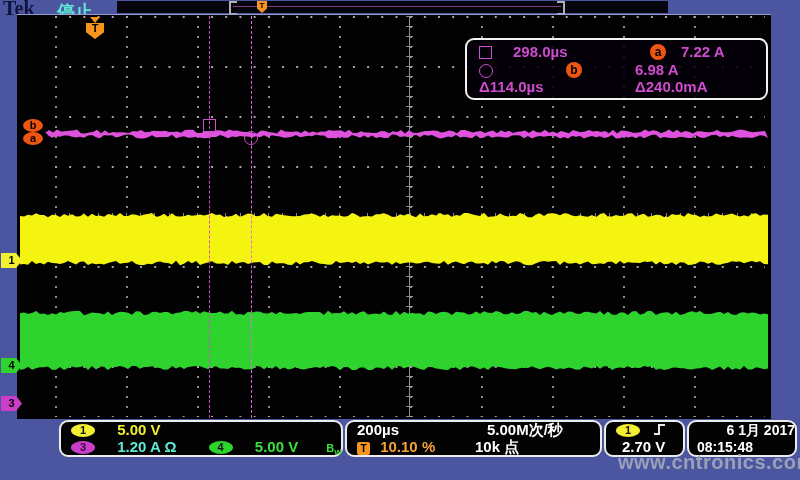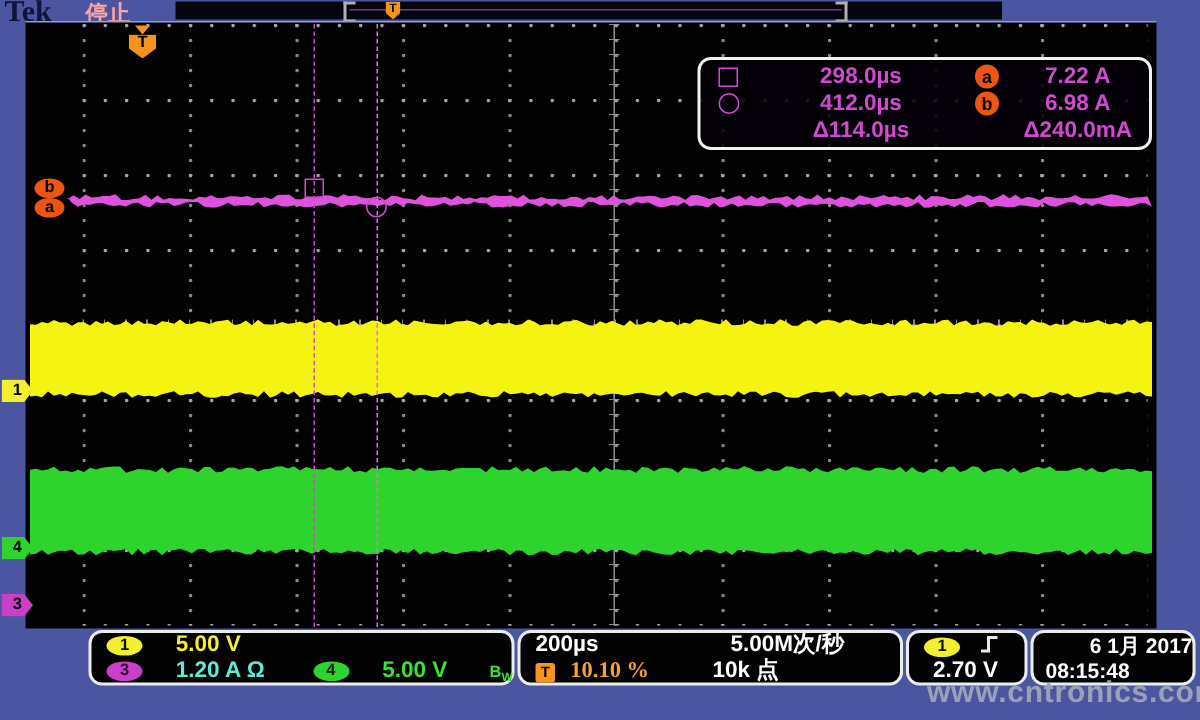--- a/index.html
+++ b/index.html
@@ -2,21 +2,21 @@
 <html><head>
 <meta charset="utf-8">
 <style>
   html,body{margin:0;padding:0;background:#222;}
   .scope{position:relative;width:800px;height:480px;background:#4c56a0;
          font-family:"Liberation Sans",sans-serif;overflow:hidden;}
 
   
   .logo{position:absolute;left:3px;top:-3px;font-family:"Liberation Serif",serif;
         font-weight:bold;font-size:20px;color:#10143a;}
-  .runstate{position:absolute;left:57px;top:0px;font-size:15px;color:#fca5a5;font-weight:bold;}
+  .runstate{position:absolute;left:57px;top:0px;font-size:18px;color:#5eead4;font-weight:bold;}
   .recbar{position:absolute;left:117px;top:1px;width:551px;height:12px;background:#06060f;}
   .rec-line{position:absolute;left:116px;top:5px;width:328px;height:1px;background:#7c3d7c;}
   .rec-bl{position:absolute;left:112px;top:0px;width:6px;height:10px;
           border-left:2px solid #b0b0b0;border-top:2px solid #b0b0b0;border-bottom:2px solid #b0b0b0;}
   .rec-br{position:absolute;left:440px;top:0px;width:6px;height:10px;
           border-right:2px solid #b0b0b0;border-top:2px solid #b0b0b0;border-bottom:2px solid #b0b0b0;}
   .rec-t{position:absolute;left:140px;top:0px;width:10px;height:12px;background:#f7941d;
          clip-path:polygon(0 0,100% 0,100% 62%,50% 100%,0 62%);
          color:#000;font-size:8px;font-weight:bold;text-align:center;line-height:9px;}
 
@@ -55,21 +55,21 @@
   .m3{top:396px;background:#c93fc9;}
   .abbadge{position:absolute;left:23px;width:20px;height:13px;border-radius:50%;background:#ee5511;
            color:#000;font-size:11px;font-weight:bold;text-align:center;line-height:13px;z-index:6;}
   .ab-b{top:119px;} .ab-a{top:132px;}
 
   
   .meas{position:absolute;left:465px;top:38px;width:303px;height:62px;background:rgba(4,0,8,.88);
         border:2px solid #f2f2f2;border-radius:9px;box-sizing:border-box;color:#cf4ccf;
         font-size:15px;font-weight:bold;display:grid;grid-template-columns:34px 122px 46px 1fr;
         grid-auto-rows:1fr;align-items:center;padding:2px 10px 3px 12px;z-index:7;}
-  .right{text-align:center;} .center{text-align:center;}
+  .right{text-align:left;} .center{text-align:center;}
   .mk-sq{display:inline-block;width:11px;height:11px;border:1px solid #cf4ccf;vertical-align:middle;}
   .mk-ci{display:inline-block;width:12px;height:12px;border:1px solid #cf4ccf;border-radius:50%;vertical-align:middle;}
   .mbadge{display:inline-block;width:16px;height:16px;border-radius:50%;background:#ee5511;
           color:#000;font-size:12px;line-height:16px;text-align:center;}
 
   
   .sbox{position:absolute;top:420px;height:37px;background:#030303;border:2px solid #ececec;
         border-radius:9px;box-sizing:border-box;color:#fff;font-weight:bold;font-size:15px;}
   .box-ch{left:59px;width:284px;}
   .box-h{left:345px;width:257px;}
@@ -130,21 +130,20 @@
   <div class="chmark m4">4</div>
   <div class="chmark m3">3</div>
 
   <div class="meas">
     <span><span class="mk-sq"></span></span>
     <span class="right">298.0µs</span>
     <span class="center"><span class="mbadge">a</span></span>
     <span class="right">7.22 A</span>
 
     <span><span class="mk-ci"></span></span>
-    <span class="right">412.0µs</span>
     <span class="center"><span class="mbadge">b</span></span>
     <span class="right">6.98 A</span>
 
     <span></span>
     <span class="right">Δ114.0µs</span>
     <span></span>
     <span class="right">Δ240.0mA</span>
   </div>
 
   <div class="sbox box-ch">
@@ -161,21 +160,21 @@
     </div>
   </div>
 
   <div class="sbox box-h">
     <div class="srow r1">
       <span style="margin-left:10px;">200µs</span>
       <span style="position:absolute;left:140px;">5.00M次/秒</span>
     </div>
     <div class="srow r2">
       <span style="margin-left:10px;" class="ticon">T</span>
-      <span class="torange" style="margin-left:6px;font-family:Liberation Serif, serif;">10.10 %</span>
+      <span class="torange" style="margin-left:6px;">10.10 %</span>
       <span style="position:absolute;left:128px;text-align:center;">10k 点</span>
     </div>
   </div>
 
   <div class="sbox box-t">
     <div class="srow r1">
       <span style="margin-left:10px;" class="badge bg1">1</span>
       <svg class="slope" width="15" height="15" style="margin-left:8px;">
         <path d="M2,12 H7 V3 H13" stroke="#e8e8e8" stroke-width="2" fill="none"></path>
       </svg>

